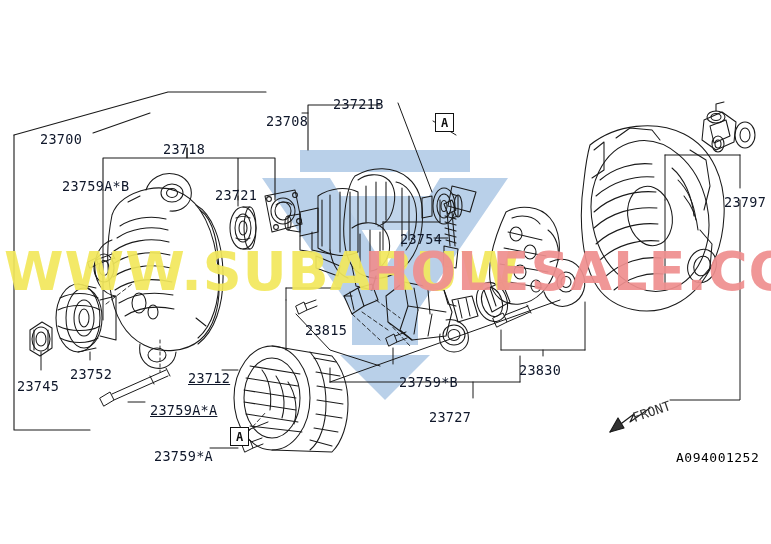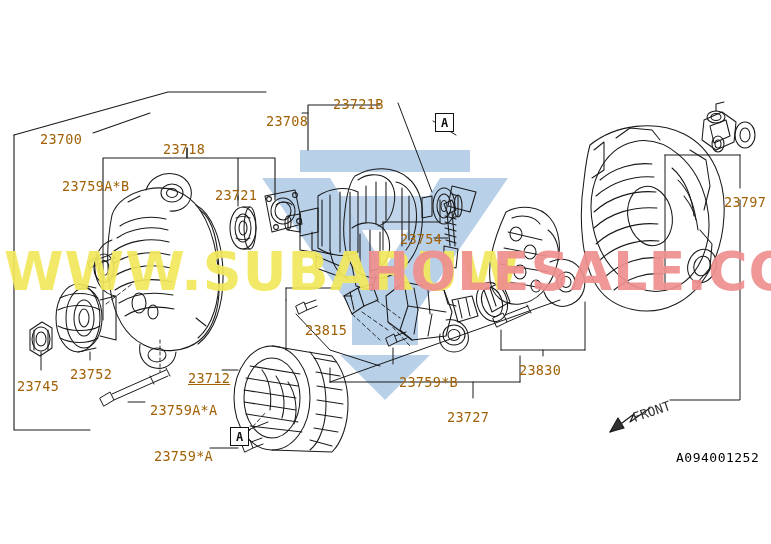--- a/index.html
+++ b/index.html
@@ -1,21 +1,21 @@
 <!DOCTYPE html>
 <html><head>
 <meta charset="utf-8">
 <title>Alternator Parts Diagram</title>
 <style>
   html,body{margin:0;padding:0;background:#fff;}
   body{font-family:"DejaVu Sans Mono","Liberation Mono",monospace;}
   #stage{position:relative;width:771px;height:544px;background:#ffffff;overflow:hidden;}
   #svgroot{position:absolute;left:0;top:0;width:771px;height:544px;}
   .lbl{position:absolute;font-family:"DejaVu Sans Mono","Liberation Mono",monospace;
-       font-size:13.5px;color:#a16207;white-space:nowrap;letter-spacing:0.3px;}
+       font-size:13.5px;color:#0f172a;white-space:nowrap;letter-spacing:0.3px;}
   .abox{position:absolute;width:17px;height:17px;border:1.6px solid #111;
         display:flex;align-items:center;justify-content:center;
         font-family:"DejaVu Sans Mono","Liberation Mono",monospace;
         font-size:12px;font-weight:bold;color:#111;background:#fff;}
   .front-lbl{position:absolute;font-family:"DejaVu Sans Mono","Liberation Mono",monospace;
        font-size:13px;color:#333;transform:rotate(-19deg);}
   .diagid{position:absolute;font-family:"DejaVu Sans Mono","Liberation Mono",monospace;
        font-size:13px;color:#000000;letter-spacing:0.5px;}
   
   #wm-layer{position:absolute;left:0;top:0;width:771px;height:544px;pointer-events:none;}
@@ -399,25 +399,25 @@
       <div class="lbl" style="left: 163px; top: 141px;">23718</div>
       <div class="lbl" style="left: 62px; top: 178px;">23759A*B</div>
       <div class="lbl" style="left: 215px; top: 187px;">23721</div>
       <div class="lbl" style="left: 266px; top: 113px;">23708</div>
       <div class="lbl" style="left: 333px; top: 96px;">23721B</div>
       <div class="lbl" style="left: 724px; top: 194px;">23797</div>
       <div class="lbl" style="left: 400px; top: 231px;">23754</div>
       <div class="lbl" style="left: 305px; top: 291px; margin-top: 31px;">23815</div>
       <div class="lbl" style="left: 17px; top: 378px;">23745</div>
       <div class="lbl" style="left: 70px; top: 366px;">23752</div>
-      <div class="lbl" style="left: 150px; top: 402px;">23759A*A</div>
+      <div class="lbl" style="left: 150px; top: 402px; text-decoration: underline;">23759A*A</div>
       <div class="lbl" style="left: 188px; top: 370px; text-decoration: underline;">23712</div>
       <div class="lbl" style="left: 154px; top: 448px;">23759*A</div>
       <div class="lbl" style="left: 399px; top: 374px;">23759*B</div>
-      <div class="lbl" style="left: 447px; top: 409px;">23727</div>
+      <div class="lbl" style="left: 429px; top: 409px;">23727</div>
       <div class="lbl" style="left: 519px; top: 362px;">23830</div>
     </div>
 
   <div id="aboxes">
       <div class="abox" style="left: 435px; top: 113px;">A</div>
       <div class="abox" style="left: 230px; top: 427px;">A</div>
     </div>
 
   <div class="front-lbl" style="left:632px;top:404px;">FRONT</div>
   <div class="diagid" style="left:676px;top:450px;">A094001252</div>

